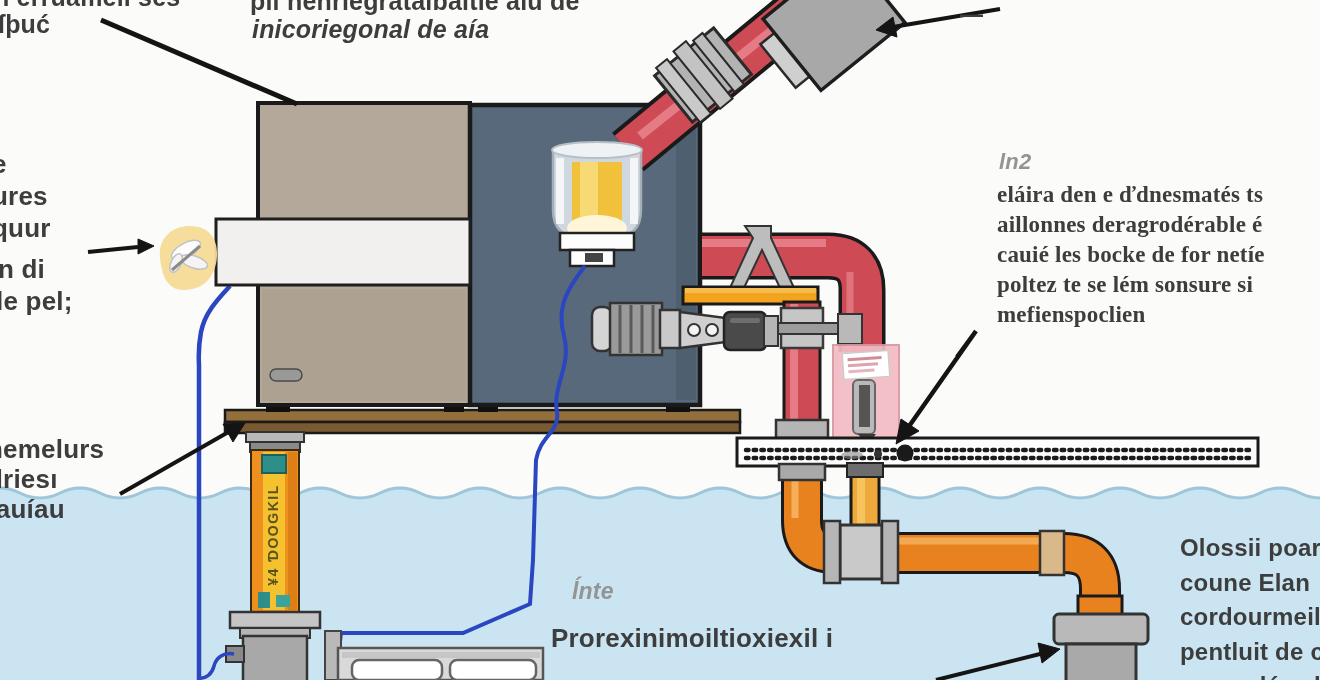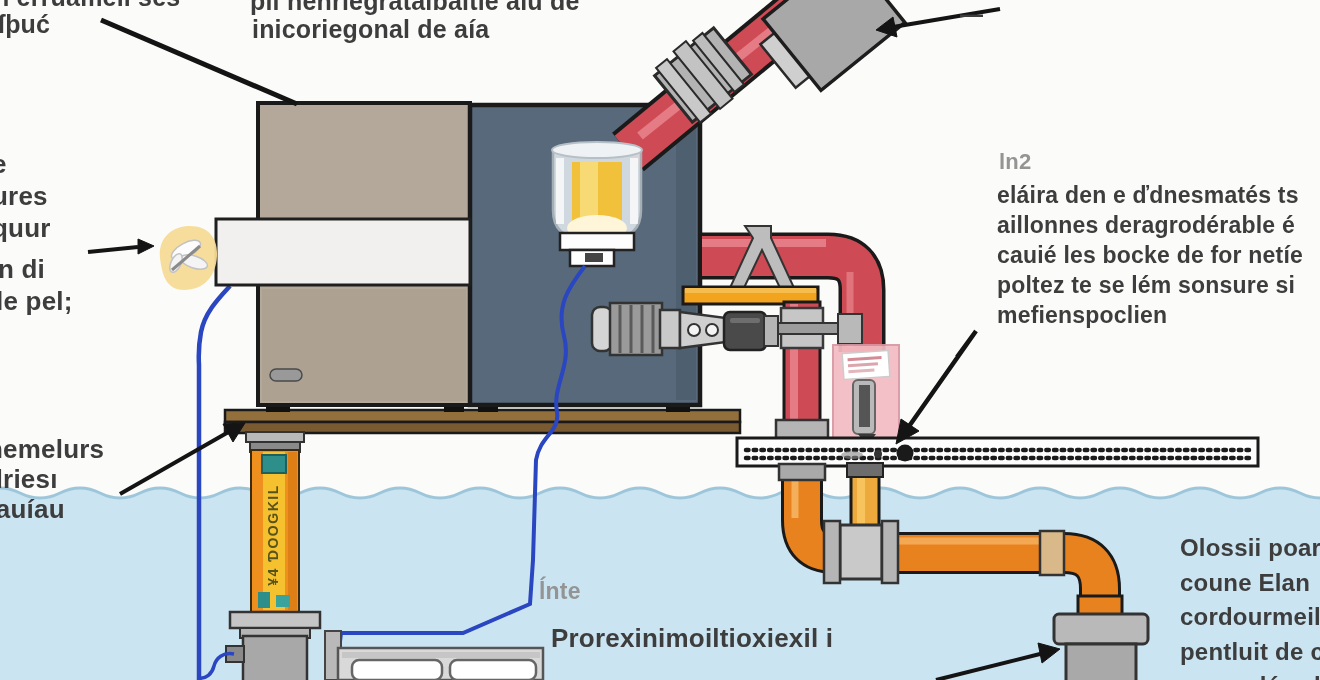--- a/index.html
+++ b/index.html
@@ -1,40 +1,40 @@
 <!DOCTYPE html>
 <html><head>
 <meta charset="utf-8">
 <style>
   html,body{margin:0;padding:0;background:#ffffff;}
   .stage{position:relative;width:1320px;height:680px;overflow:hidden;
          background:#fbfbf9;font-family:"Liberation Sans",sans-serif;}
   .scene{position:absolute;left:0;top:0;width:1320px;height:680px;}
   .txt,.txtblock{position:absolute;white-space:nowrap;color:#3d3d3d;
          font-weight:bold;letter-spacing:.2px;}
-  .tag{color:#949494;font-weight:bold;}
+  .tag{color:#949494;font-weight:bold;font-style:italic;}
   
   .tl1{left:-6px;top:-17px;font-size:25px;}
   .tl2{left:-2px;top:10px;font-size:25px;}
   
   .tc1{left:250px;top:-13px;font-size:25px;}
-  .tc2{left:252px;top:15px;font-size:25px;}
+  .tc2{left:252px;top:15px;font-size:25px;font-style:italic;}
   
   .trdash{left:960px;top:1px;font-size:23px;}
   .tr{left:996px;top:1px;font-size:23px;line-height:29px;}
   
   .mrtag{left:999px;top:149px;font-size:22px;}
-  .mr{left:997px;top:180px;font-size:23px;line-height:30px;}
+  .mr{left:997px;top:180px;font-size:23px;line-height:30px;font-family:Liberation Serif, serif;}
   
   .lu{left:-8px;top:148px;font-size:26px;line-height:32px;}
   .lm{left:-2px;top:253px;font-size:26px;line-height:32px;}
   .lm .neg{margin-left:-18px;}
   .ll{left:-13px;top:434px;font-size:26px;line-height:30px;}
   
-  .bctag{left:539px;top:578px;font-size:23px;}
+  .bctag{left:572px;top:578px;font-size:23px;}
   .bc{left:551px;top:616px;font-size:26px;line-height:32px;margin-top:6px;}
   
   .br{left:1180px;top:531px;font-size:24px;line-height:34.5px;}
   
   .riser-label{position:absolute;left:200px;top:525px;width:150px;height:20px;
      transform:rotate(-90deg);transform-origin:center;text-align:center;
      font-size:14px;font-weight:bold;color:#57531c;letter-spacing:1.5px;}
 </style>
 </head>
 <body>

